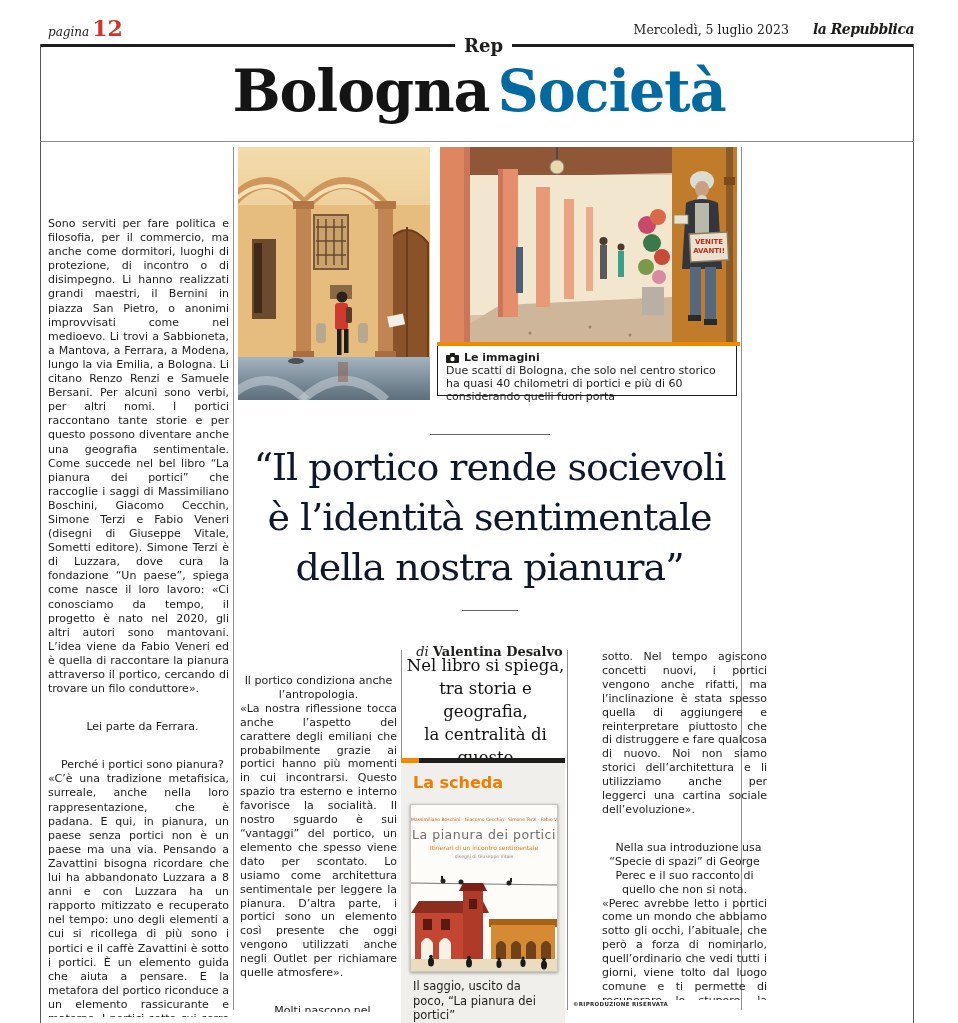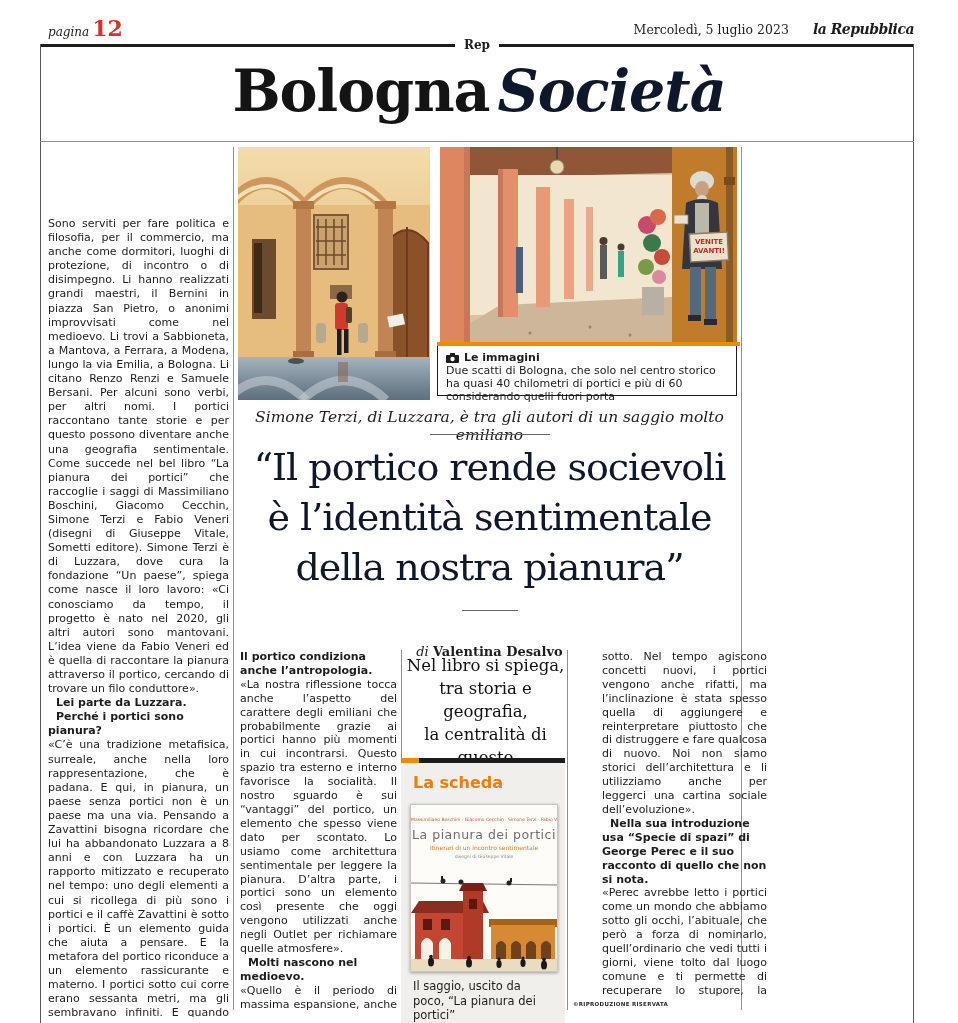--- a/index.html
+++ b/index.html
@@ -7,31 +7,31 @@
          font-family:"DejaVu Sans",sans-serif;color:#1d1d1b;}
   .abs{position:absolute;}
   .rule{position:absolute;background:#1d1d1b;}
   .rule-light{position:absolute;background:#8f8f8f;}
 
   
   .pagelabel{font-family:"DejaVu Serif",serif;font-style:italic;font-size:12px;color:#1d1d1b;}
   .pagenum{font-family:"DejaVu Serif",serif;font-weight:700;font-size:22px;color:#d2342a;line-height:1;}
   .dateline{font-family:"DejaVu Serif",serif;font-size:12.5px;color:#1d1d1b;}
   .masthead{font-family:"DejaVu Serif",serif;font-weight:700;font-style:italic;font-size:14px;letter-spacing:-0.5px;margin-left:17px;}
-  .repbadge{font-family:"DejaVu Serif",serif;font-weight:700;font-size:12px;background:#fff;padding:0 9px;line-height:17px;}
+  .repbadge{font-family:"DejaVu Serif",serif;font-weight:700;font-size:18px;background:#fff;padding:0 9px;line-height:17px;}
 
   
   .sectiontitle{font-family:"DejaVu Serif",serif;font-size:57px;line-height:1;letter-spacing:-1px;white-space:nowrap;}
   .sectiontitle .black{font-weight:700;color:#141414;}
-  .sectiontitle .orange{font-weight:700;font-style:italic;color:#0f172a;padding-left:8px;}
+  .sectiontitle .orange{font-weight:700;color:#0369a1;padding-left:8px;}
 
   
   .coltext{font-size:11px;line-height:13.9px;text-align:justify;}
   .coltext p{margin:0;}
-  .coltext p.q{font-weight:700;text-align:left;}
+  .coltext p.q{font-weight:400;text-align:center;margin-top:24px;}
   .coltext p.q{text-indent:8px;}
   .leftcol{font-size:11px;line-height:14.1px;}
 
   
   .capbox{background:#fff;border:1.5px solid #1d1d1b;border-top:none;}
   .caplabel{font-weight:700;font-size:11px;display:flex;align-items:center;gap:5px;}
   .captext{font-size:11px;line-height:13px;text-align:left;}
 
   
   .standfirst{font-family:"DejaVu Serif",serif;font-style:italic;font-size:15.5px;text-align:center;}
@@ -75,21 +75,21 @@
   <div class="rule" style="left:40px;top:44px;width:1px;height:979px;background:#555;"></div>
   <div class="rule" style="left:913px;top:44px;width:1px;height:979px;background:#555;"></div>
 
   <div class="abs sectiontitle" style="left:0;top:62px;width:958px;text-align:center;">
     <span class="black">Bologna</span><span class="orange">Società</span>
   </div>
   <div class="rule-light" style="left:40px;top:141px;width:874px;height:1px;"></div>
 
   <div class="abs coltext leftcol" style="left:48px;top:217px;width:181px;height:800px;overflow:hidden;">
     <p>Sono serviti per fare politica e filosofia, per il commercio, ma anche come dormitori, luoghi di protezione, di incontro o di disimpegno. Li hanno realizzati grandi maestri, il Bernini in piazza San Pietro, o anonimi improvvisati come nel medioevo. Li trovi a Sabbioneta, a Mantova, a Ferrara, a Modena, lungo la via Emilia, a Bologna. Li citano Renzo Renzi e Samuele Bersani. Per alcuni sono verbi, per altri nomi. I portici raccontano tante storie e per questo possono diventare anche una geografia sentimentale. Come succede nel bel libro “La pianura dei portici” che raccoglie i saggi di Massimiliano Boschini, Giacomo Cecchin, Simone Terzi e Fabio Veneri (disegni di Giuseppe Vitale, Sometti editore). Simone Terzi è di Luzzara, dove cura la fondazione “Un paese”, spiega come nasce il loro lavoro: «Ci conosciamo da tempo, il progetto è nato nel 2020, gli altri autori sono mantovani. L’idea viene da Fabio Veneri ed è quella di raccontare la pianura attraverso il portico, cercando di trovare un filo conduttore».</p>
-    <p class="q">Lei parte da Luzzara.</p>
+    <p class="q">Lei parte da Ferrara.</p>
     <p class="q">Perché i portici sono pianura?</p>
     <p>«C’è una tradizione metafisica, surreale, anche nella loro rappresentazione, che è padana. E qui, in pianura, un paese senza portici non è un paese ma una via. Pensando a Zavattini bisogna ricordare che lui ha abbandonato Luzzara a 8 anni e con Luzzara ha un rapporto mitizzato e recuperato nel tempo: uno degli elementi a cui si ricollega di più sono i portici e il caffè Zavattini è sotto i portici. È un elemento guida che aiuta a pensare. E la metafora del portico riconduce a un elemento rassicurante e materno. I portici sotto cui corre erano sessanta metri, ma gli sembravano infiniti. E quando scrive le lettere da Cuba, paragona Fidel che parla per strada con le persone fino all’alba a quello che “faccio io sotto i portici del mio paese”».</p>
   </div>
 
   <div class="rule-light" style="left:233px;top:147px;width:1px;height:863px;"></div>
   <div class="rule-light" style="left:741px;top:147px;width:1px;height:863px;"></div>
 
   <div class="abs" style="left:238px;top:147px;width:192px;height:253px;overflow:hidden;">
     <svg width="192" height="253" viewBox="0 0 192 253">
       <defs>
@@ -197,21 +197,20 @@
       <svg width="13" height="10" viewBox="0 0 13 10">
         <rect x="0" y="2" width="13" height="8" rx="1" fill="#1d1d1b"></rect>
         <rect x="4" y="0" width="5" height="3" rx="0.5" fill="#1d1d1b"></rect>
         <circle cx="6.5" cy="6" r="2.2" fill="#fff"></circle>
       </svg>
       <span>Le immagini</span>
     </div>
     <div class="captext">Due scatti di Bologna, che solo nel centro storico ha quasi 40 chilometri di portici e più di 60 considerando quelli fuori porta</div>
   </div>
 
-  <div class="abs standfirst" style="left:238px;top:408px;width:503px;">Simone Terzi, di Luzzara, è tra gli autori di un saggio molto emiliano</div>
   <div class="rule-light" style="left:430px;top:434px;width:120px;height:1px;background:#666;"></div>
 
   <div class="abs headline" style="left:238px;top:442px;width:503px;">
     <span>“Il portico rende socievoli</span>
     <span>è l’identità sentimentale</span>
     <span>della nostra pianura”</span>
   </div>
 
   <div class="rule-light" style="left:462px;top:610px;width:56px;height:1px;background:#666;"></div>
   <div class="abs byline" style="left:238px;top:617px;width:503px;">

